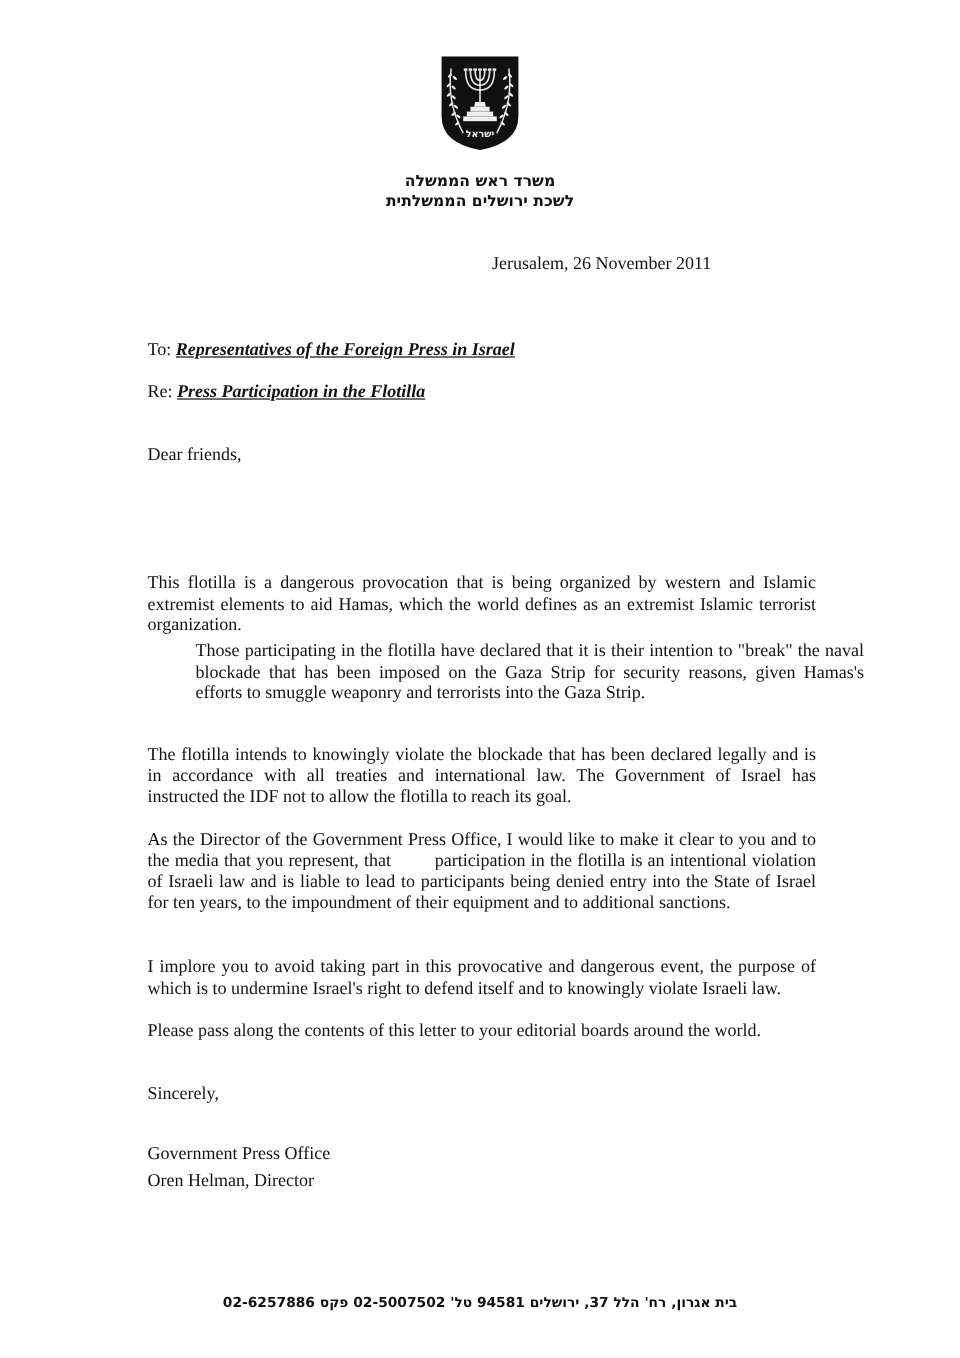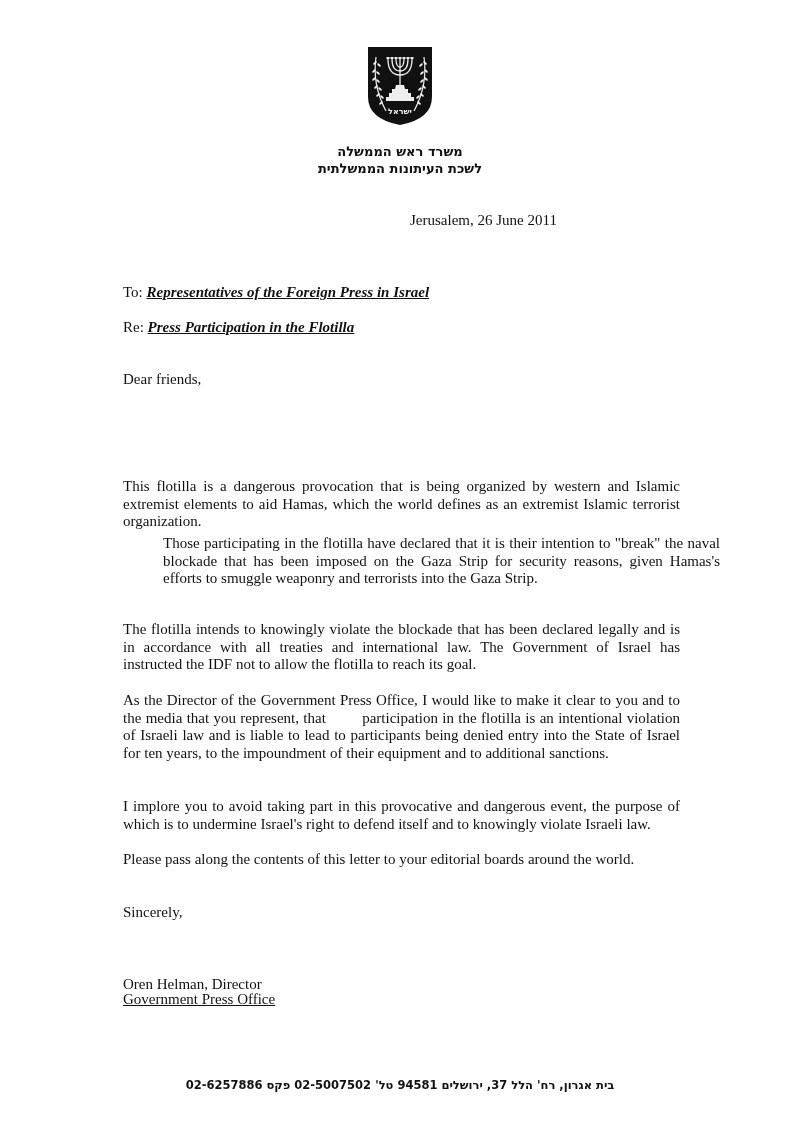--- a/index.html
+++ b/index.html
@@ -20,21 +20,21 @@
     .para { position: absolute; left: 123px; width: 557px; text-align: justify; margin: 0; }
     .p1 { top: 425px; }
     .p2 { top: 478px; }
     .p3 { top: 535px; margin-left: 40px; }
     .p4 { top: 621px; }
     .p5 { top: 692px; }
     .p6 { top: 798px; }
     .p7 { top: 851px; }
     .close { position: absolute; left: 123px; top: 904px; }
     .sig1 { position: absolute; left: 123px; top: 976px; }
-    .sig2 { position: absolute; left: 123px; top: 991px; text-decoration: underline; }
+    .sig2 { position: absolute; left: 123px; top: 954px; }
     .footer { position: absolute; left: 150px; width: 500px; top: 1046px; text-align: center; direction: rtl;
               font-family: "DejaVu Sans", sans-serif; font-weight: bold; font-size: 11.5px; color: #111; margin-top: 32px; }
     b { font-weight: normal; margin-left: 32px; }
   </style>
 </head>
 <body>
 
 <div class="page">
 
   <svg class="emblem" viewBox="0 0 68 82">
@@ -85,23 +85,23 @@
       <rect x="44.5" y="12" width="3" height="2"></rect>
       <path d="M30 40 H38 L39 44 H29 Z"></path>
       <rect x="26" y="44" width="16" height="4"></rect>
       <rect x="23" y="48" width="22" height="4"></rect>
       <rect x="20" y="52" width="28" height="4"></rect>
     </g>
     <text x="34" y="69" text-anchor="middle" fill="#eee" font-size="8" font-weight="bold" font-family="DejaVu Sans, sans-serif" direction="rtl">ישראל</text>
   </svg>
 
   <div class="heb heb2">משרד ראש הממשלה</div>
-  <div class="heb heb3">לשכת העיתונות הממשלתית</div>
+  <div class="heb heb3">לשכת ירושלים הממשלתית</div>
 
-  <div class="serif date">Jerusalem, 26 June 2011</div>
+  <div class="serif date">Jerusalem, 26 November 2011</div>
 
   <div class="serif to">
     <span>To: </span><span class="bu">Representatives of the Foreign Press in Israel</span>
   </div>
 
   <div class="serif re">
     <span>Re: </span><span class="bu">Press Participation in the Flotilla</span>
   </div>
 
   <div class="serif salut">Dear friends,</div>

